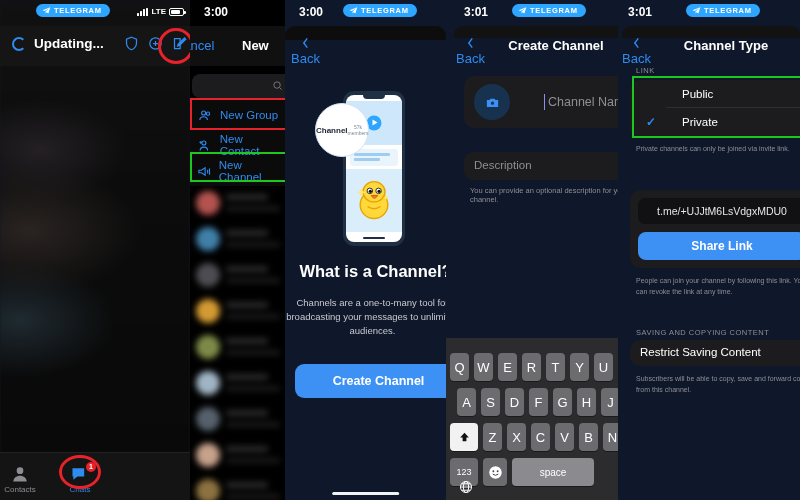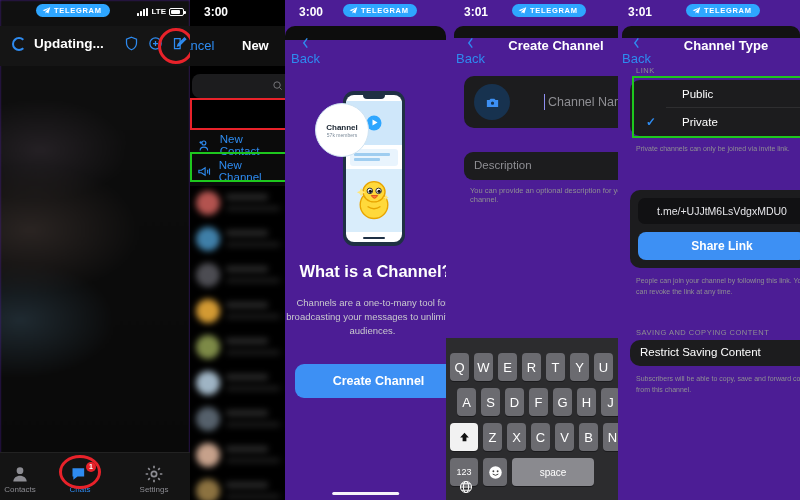--- a/index.html
+++ b/index.html
@@ -1,21 +1,21 @@
 <!DOCTYPE html>
 <html><head>
 <meta charset="utf-8">
 <style>
   * { margin:0; padding:0; box-sizing:border-box; }
   html,body { width:800px; height:500px; background:#000; overflow:hidden; }
   body { font-family:"Liberation Sans", sans-serif; color:#fff; }
 
   .screens { position:relative; width:800px; height:500px; display:flex; }
 
-  .panel { position:relative; height:500px; background:#4c1d95; overflow:hidden; flex:none;padding-left:6px; }
+  .panel { position:relative; height:500px; background:#0f172a; overflow:hidden; flex:none;padding-left:6px; }
   .p1 { width:190px; }
   .p2 { width:95px; }
   .p3 { width:161px; }
   .p4 { width:172px; }
   .p5 { width:182px; }
 
   
   .tg-badge {
     position:absolute; top:4px; background:#2ea6ff; color:#fff;
     border-radius:10px; padding:2px 8px 2px 6px; font-size:7.5px;
@@ -103,21 +103,21 @@
   .ph-vid { position:absolute; left:0; right:0; top:6px; height:44px; background:#cfe7fa; }
   .ph-play { position:absolute; left:50%; top:22px; transform:translate(-50%,-50%); width:15px; height:15px; background:#2ea6ff; border-radius:50%; }
   .ph-play::after { content:""; position:absolute; left:5.5px; top:4px; border-left:5px solid #fff; border-top:3.5px solid transparent; border-bottom:3.5px solid transparent; }
   .ph-msg { position:absolute; left:4px; right:4px; top:54px; height:17px; background:#e9f4fd; border-radius:3px; }
   .ph-msg i { position:absolute; left:4px; height:2.5px; background:#9fcdf0; border-radius:1px; display:block;}
   .ph-msg i:nth-child(1){top:4px;width:36px;} .ph-msg i:nth-child(2){top:9px;width:26px;}
   .ph-pic { position:absolute; left:0; right:0; top:74px; bottom:10px; background:#d9edfb; }
   .ph-bar { position:absolute; bottom:3px; left:50%; transform:translateX(-50%); width:22px; height:2.5px; background:#1f3044; border-radius:2px;}
   .duck { position:absolute; left:50%; top:50%; transform:translate(-50%,-50%); }
   .bub { position:absolute; background:#fff; border:1.5px solid #cfe3f2; border-radius:50%; display:flex;
-         flex-direction:column; align-items:center; justify-content:center; text-align:center; }
+         align-items:center; text-align:center; }
   .bub-ch { left:0px; top:18px; width:54px; height:54px; }
   .bub-ch b { font-size:8px; color:#16212e; }
   .bub-ch s { font-size:5px; color:#7b8a99; text-decoration:none; }
   .bub-v { left:88px; top:68px; width:42px; height:42px; }
   .bub-v s { font-size:6px; color:#4b5a69; text-decoration:none; }
   .bub-v b { font-size:7.5px; color:#16212e; display:flex; align-items:center; gap:2px; }
   .eye { width:8px; height:8px; display:block; }
 
   .p3 .h1 { position:absolute; left:0; right:-20px; top:262px; text-align:center; font-size:16.5px; font-weight:bold; }
   .p3 .sub { position:absolute; left:0; right:-14px; top:296px; text-align:center; font-size:9.5px;
@@ -238,49 +238,50 @@
       </div>
       <div class="tab t-chats">
         <span class="chatsicon" style="position:relative;">
           <svg viewBox="0 0 24 24" fill="#2e8bf0">
               <path d="M3 5h14v10H9l-5 4v-4H3z"></path>
             </svg>
           <span class="badge-dot">1</span>
         </span>
         <span class="lbl">Chats</span>
       </div>
-      <div class="tab t-settings">
-        <span class="gearicon">
-          <svg viewBox="0 0 24 24" fill="none" stroke="#8c8c92" stroke-width="2">
-              <circle cx="12" cy="12" r="3.2"></circle>
-              <path d="M12 2v3M12 19v3M2 12h3M19 12h3M5 5l2 2M17 17l2 2M19 5l-2 2M7 17l-2 2"></path>
-            </svg>
-        </span>
-        <span class="lbl">Settings</span>
-      </div>
     </div>
     <div class="redcircle c2"></div>
   </div>
 
   <div class="panel p2">
     <div class="sheetbg"></div>
     <div class="statusbar">
       <div class="clock" style="left:14px;">3:00</div>
     </div>
     <div class="topbar"></div>
     <div class="cancel">Cancel</div>
     <div class="newtitle">New</div>
 
     <div class="searchbox">
       <svg class="mag" viewBox="0 0 24 24" fill="none" stroke="#7c7c80" stroke-width="2">
           <circle cx="11" cy="11" r="7"></circle>
           <path d="M16.5 16.5L21 21"></path>
         </svg>
     </div>
 
+    <div class="menurow r-group">
+      <span class="mi">
+        <svg viewBox="0 0 24 24" fill="none" stroke="#2e8bf0" stroke-width="1.8">
+            <circle cx="9" cy="8" r="3.2"></circle>
+            <circle cx="16" cy="9" r="2.6"></circle>
+            <path d="M3 19c0-3.3 2.7-5 6-5s6 1.7 6 5"></path>
+          </svg>
+      </span>
+      <span class="ml">New Group</span>
+    </div>
     <div class="menurow r-contact">
       <span class="mi">
         <svg viewBox="0 0 24 24" fill="none" stroke="#2e8bf0" stroke-width="1.8">
             <circle cx="11" cy="8" r="3.2"></circle>
             <path d="M5 20c0-3.3 2.7-5.5 6-5.5s6 2.2 6 5.5"></path>
             <path d="M4 7h4M6 5v4"></path>
           </svg>
       </span>
       <span class="ml">New Contact</span>
     </div>

